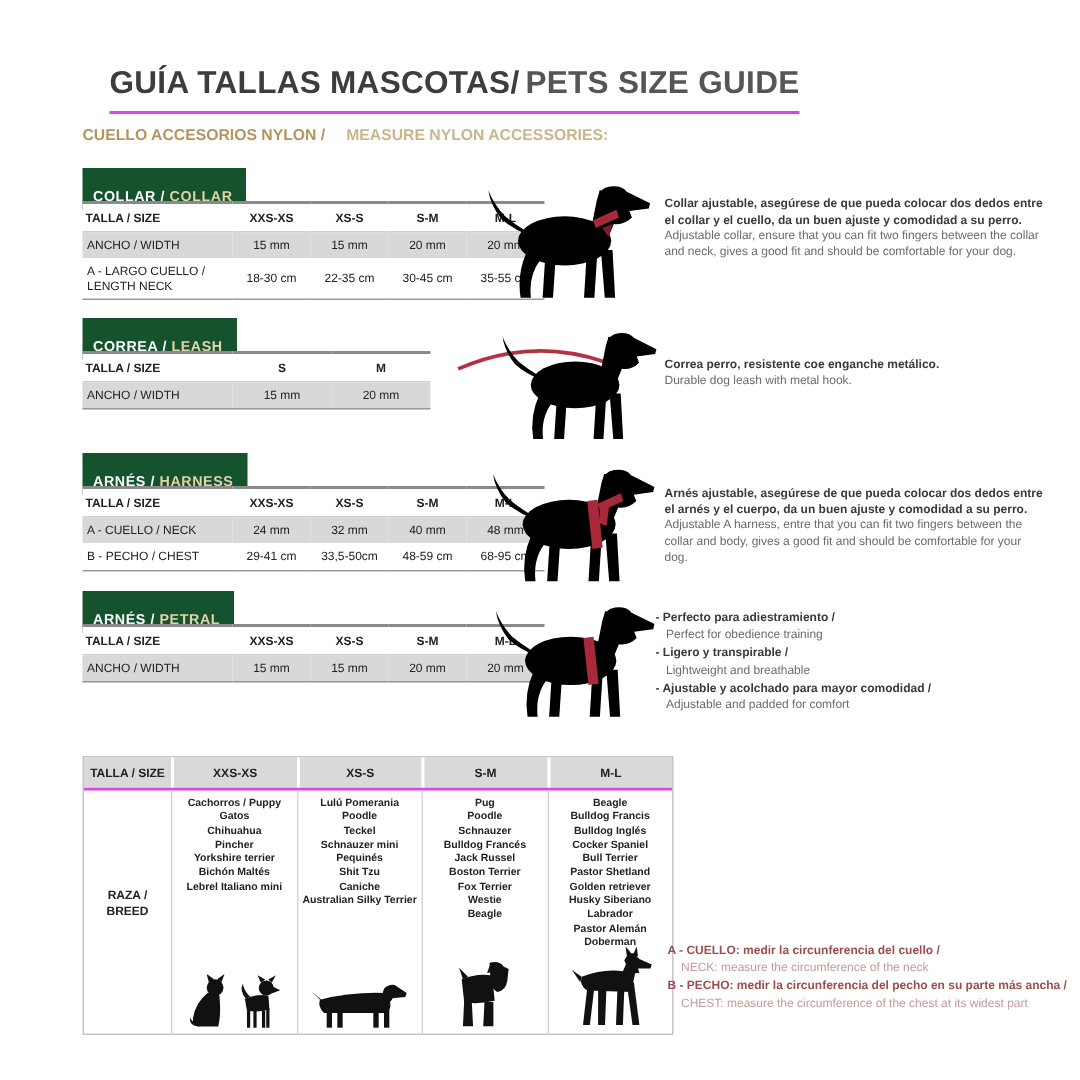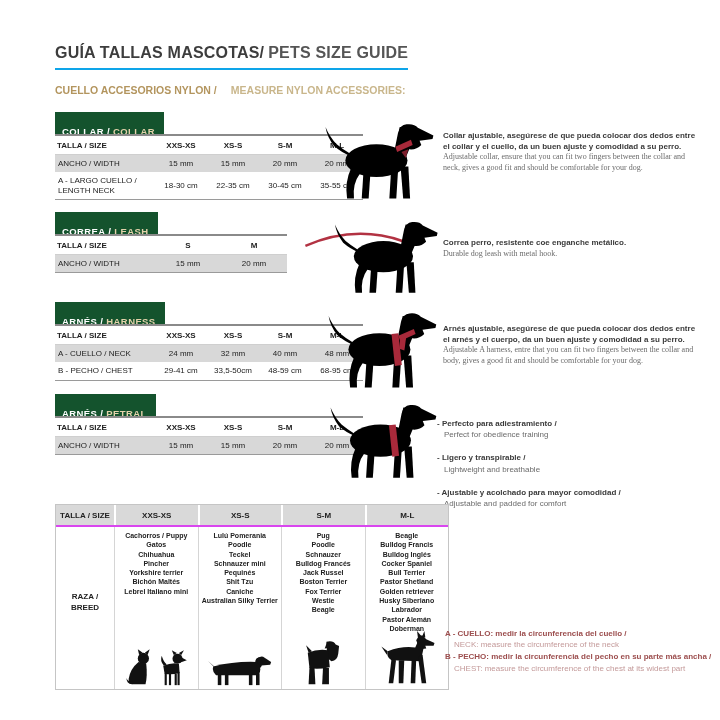--- a/index.html
+++ b/index.html
@@ -1,43 +1,43 @@
 <!DOCTYPE html>
 <html><head>
 <meta charset="utf-8">
 <style>
   html,body{margin:0;padding:0;background:#ffffff;}
   #page{position:relative;width:720px;height:720px;background:#fff;overflow:hidden;
         font-family:"Liberation Sans", sans-serif;color:#333;}
   
-  .title{position:absolute;left:55px;top:44px;font-size:16px;font-weight:bold;
-         letter-spacing:.2px;color:#3d3d3d;border-bottom:2px solid #0ea5e9;padding-bottom:6px;}
+  .title{position:absolute;left:73px;top:44px;font-size:21px;font-weight:bold;
+         letter-spacing:.2px;color:#3d3d3d;border-bottom:2px solid #d946ef;padding-bottom:6px;}
   .title .en{color:#555;margin-left:4px;}
   .subtitle{position:absolute;left:55px;top:84px;font-size:10.5px;font-weight:bold;color:#b3955e;}
   .subtitle .en{color:#c9b68b;margin-left:14px;}
   
   .badge{position:absolute;left:55px;background:#14532d;color:#fff;font-weight:bold;
          font-size:9.5px;letter-spacing:.4px;padding:14px 9px 3px 7px;}
   .badge .lt{color:#e4d2ab;margin-left:3px;}
   
   .spec{position:absolute;left:55px;border-collapse:collapse;
         border-top:2px solid #8a8a8a;border-bottom:1px solid #9a9a9a;background:#fff;}
   .spec td{font-size:8px;color:#222;text-align:center;padding:4px 2px;line-height:1.15;}
   .spec td.lbl{width:95px;text-align:left;font-weight:normal;padding-left:3px;}
   .spec tr.hdr td{font-weight:bold;border-bottom:1px solid #cfcfcf;padding:5px 2px 4px;}
   .spec tr.gray td{background:#d8d8d8;}
   .spec.t4 td.v{width:48px;}
   .spec.t2 td.v{width:62px;}
   
   .desc{position:absolute;left:443px;width:253px;font-size:8px;line-height:1.33;color:#6b6b6b;}
   .desc .es{display:block;font-weight:bold;color:#3a3a3a;}
-  .desc .en{display:block;font-family:Liberation Serif, serif;}
+  .desc .en{display:block;}
   
   .bullets{position:absolute;left:437px;top:406px;width:258px;font-size:8px;line-height:1.4;}
-  .b-es{display:block;font-weight:bold;color:#3a3a3a;margin-top:12px;}
+  .b-es{display:block;font-weight:bold;color:#3a3a3a;}
   .b-es::before{content:"- ";}
   .b-en{display:block;color:#6b6b6b;padding-left:7px;margin-bottom:1px;}
   
   .dog{position:absolute;}
   .dog path,.dog ellipse{fill:#151515;}
   .dog .red{fill:#a8293a;}
   .dog .red2{fill:#7c1e2c;}
   .dog .line{fill:none;stroke:#b23242;stroke-width:3;}
   
   .breed{position:absolute;left:55px;top:504px;width:392px;border:1px solid #c5c5c5;background:#fff;}

